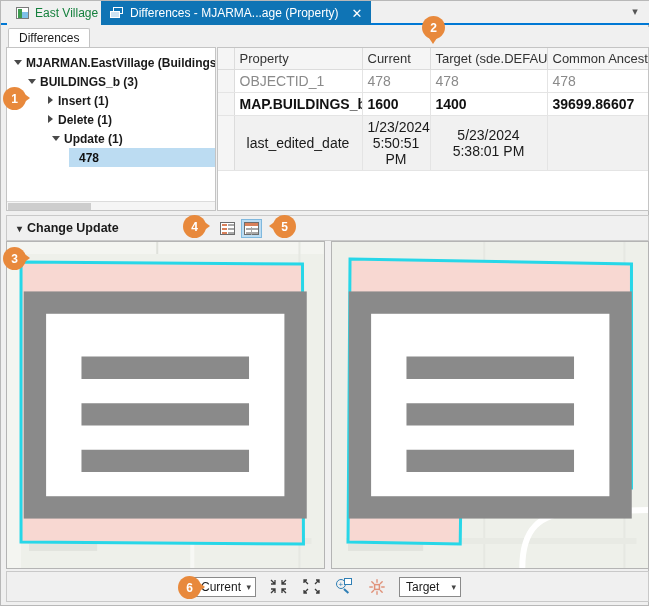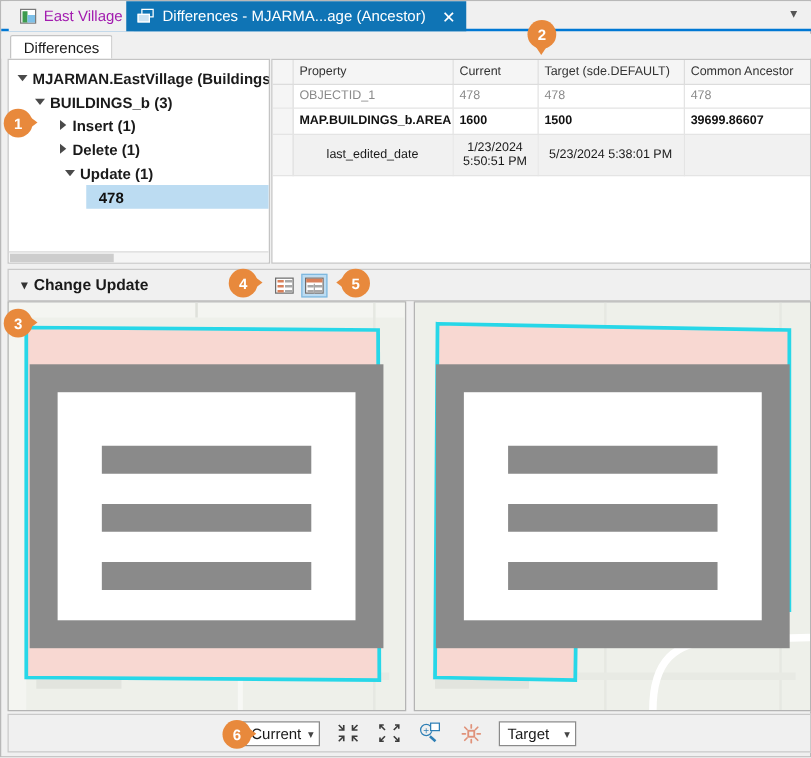--- a/index.html
+++ b/index.html
@@ -27,21 +27,21 @@
     background:#f0f0f0;
     border-bottom:2px solid #0078d4;
   }
   .vtab {
     position:absolute; top:0; height:24px;
     display:flex; align-items:center; gap:6px;
     padding:0 9px;
     font-size:12px;
     white-space:nowrap;
   }
-  .vtab.inactive { left:6px; background:#f0f0f0; color:#a21caf; }
+  .vtab.inactive { left:6px; background:#f0f0f0; color:#15803d; }
   .vtab.active {
     left:100px; background:#0f74b5; color:#ffffff;
   }
   .tab-close { font-size:13px; line-height:1; margin-left:7px; color:#ffffff; font-weight:300; }
   .mapicon {
     width:13px; height:12px; position:relative; display:inline-block;
     background:#ffffff; border:1px solid #7a7a7a;
   }
   .mapicon:before{
     content:""; position:absolute; left:1px; top:1px; width:4px; height:9px;
@@ -112,30 +112,30 @@
     background:#ffffff; border:1px solid #c4c4c4;
     overflow:hidden;
   }
   table.diff { border-collapse:collapse; width:100%; table-layout:fixed; }
   table.diff th {
     font-weight:normal; text-align:left;
     background:#f5f5f5;
     border-right:1px solid #dcdcdc;
     border-bottom:1px solid #dcdcdc;
     padding:3px 5px;
-    font-size:10px; color:#333;
+    font-size:13px; color:#333;
     height:19px;
     overflow:hidden; white-space:nowrap;
   }
   table.diff td {
     border-right:1px solid #e4e4e4;
     border-bottom:1px solid #e4e4e4;
     padding:3px 5px;
     vertical-align:middle;
-    font-size:10px;
+    font-size:14px;
     overflow:hidden;
   }
   .col-sel  { width:16px; background:#f5f5f5; border-right:1px solid #dcdcdc !important; }
   .col-prop { width:128px; }
   .col-cur  { width:68px; }
   .col-tgt  { width:117px; }
   .col-anc  { width:103px; }
   tr.rowgray td { background:#f1f1f1;text-align:center; }
   tr.rowwhite td { background:#ffffff; }
   td.muted { color:#8a8a8a; }
@@ -250,21 +250,21 @@
   <div class="tabstrip">
     <div class="vtab inactive">
       <span class="mapicon"></span>
       <span>East Village</span>
     </div>
     <div class="vtab active">
       <span class="winicon">
           <i class="a"></i>
           <i class="b"></i>
         </span>
-      <span>Differences - MJARMA...age (Ancestor)</span>
+      <span>Differences - MJARMA...age (Property)</span>
       <span class="tab-close">✕</span>
     </div>
     <div class="chev-down">▾</div>
   </div>
 
   <div class="panel-tabs">
     <div class="ptab">
       <span>Differences</span>
     </div>
   </div>
@@ -331,21 +331,21 @@
           <td class="selcell"></td>
           <td class="muted">OBJECTID_1</td>
           <td class="muted">478</td>
           <td class="muted">478</td>
           <td class="muted">478</td>
         </tr>
         <tr class="rowwhite" style="height:21px">
           <td class="selcell"></td>
           <td class="bold">MAP.BUILDINGS_b.AREA</td>
           <td class="bold">1600</td>
-          <td class="bold">1500</td>
+          <td class="bold">1400</td>
           <td class="bold">39699.86607</td>
         </tr>
         <tr class="rowgray" style="height:33px">
           <td class="selcell"></td>
           <td>last_edited_date</td>
           <td>1/23/2024 5:50:51 PM</td>
           <td>5/23/2024 5:38:01 PM</td>
           <td></td>
         </tr>
       </tbody>

